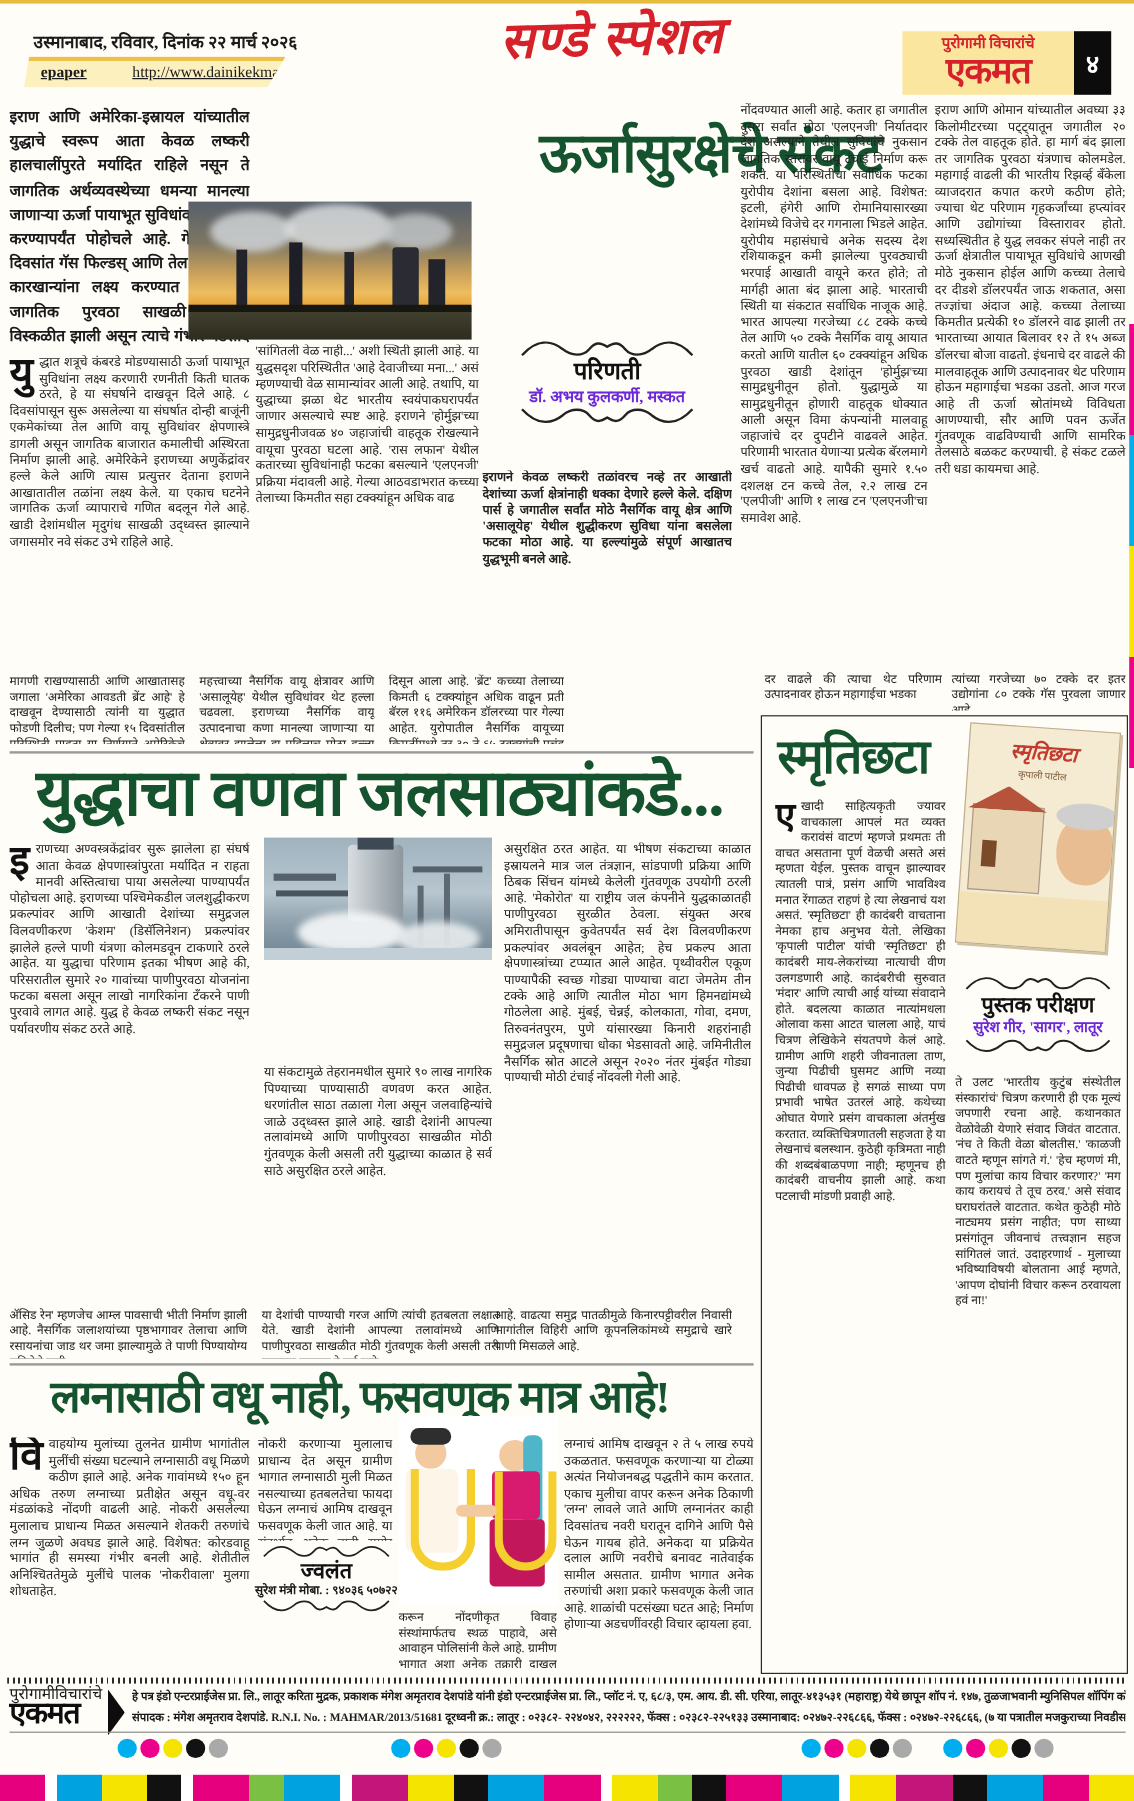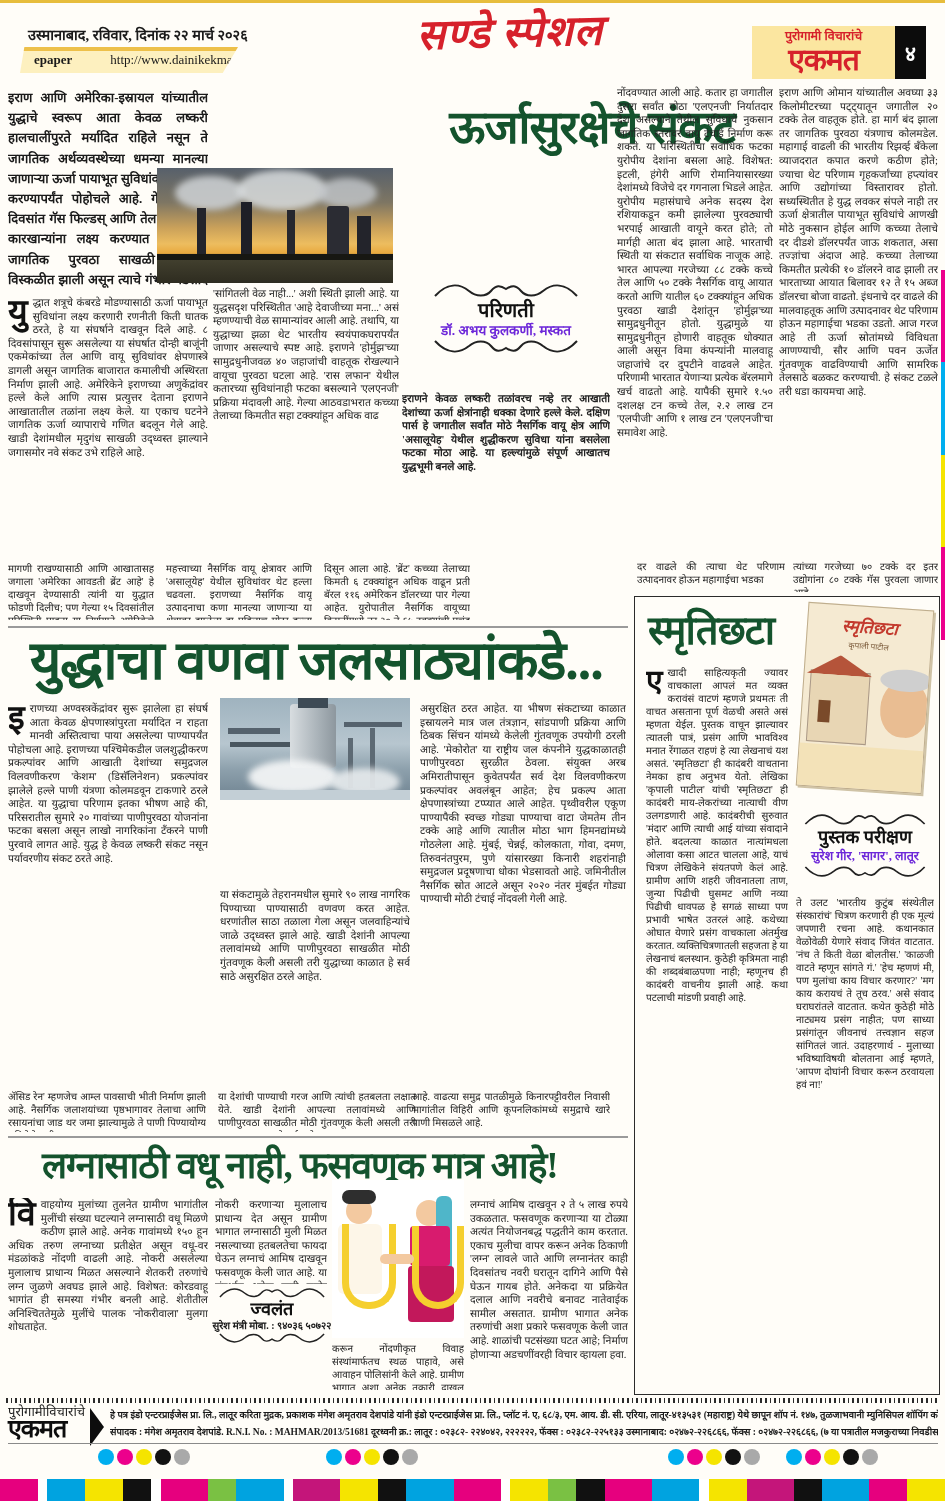--- a/index.html
+++ b/index.html
@@ -25,21 +25,21 @@
 </style>
 </head>
 <body>
 
 <div class="page">
 
   <div class="abs gold-line" style="left:0;top:71;width:945px;height:3px;"></div>
 
   <div class="abs" style="left:28px;top:24px;font-weight:700;font-size:14.5px;">उस्मानाबाद, रविवार, दिनांक २२ मार्च २०२६</div>
 
-  <div class="abs" style="left:20px;top:47px;width:218px;height:26px;background:linear-gradient(180deg,#edc04a 0 4px,#fdf0bf 4px);clip-path:polygon(2% 0,100% 0,93% 100%,0 100%);display:flex;align-items:center;gap:19px;padding-left:14px;box-sizing:border-box;">
+  <div class="abs" style="left:20px;top:47px;width:218px;height:26px;background:linear-gradient(180deg,#edc04a 0 4px,#fdf0bf 4px);clip-path:polygon(2% 0,100% 0,93% 100%,0 100%);display:flex;align-items:center;gap:19px;padding-left:14px;box-sizing:border-box;text-decoration:underline;">
     <span style="font-weight:700;font-size:13px;">epaper</span>
     <span style="width:11px;height:11px;border-radius:50%;background:#d6212b;display:inline-block;"></span>
     <span style="font-size:13px;">http://www.dainikekmat.com</span>
   </div>
 
   <div class="abs" style="left:355px;top:2px;width:310px;height:66px;text-align:center;font-style:italic;font-weight:900;font-size:42px;line-height:62px;color:#d6212b;transform:rotate(-1.5deg);letter-spacing:1px;">सण्डे स्पेशल</div>
 
   <div class="abs" style="left:752px;top:26px;width:143px;height:53px;background:#fbe6a0;text-align:center;">
     <div style="font-weight:700;font-size:12.5px;color:#d6212b;line-height:17px;margin-top:2px;">पुरोगामी विचारांचे</div>
     <div style="font-weight:900;font-size:30px;color:#d6212b;line-height:30px;letter-spacing:-1px;">एकमत</div>

